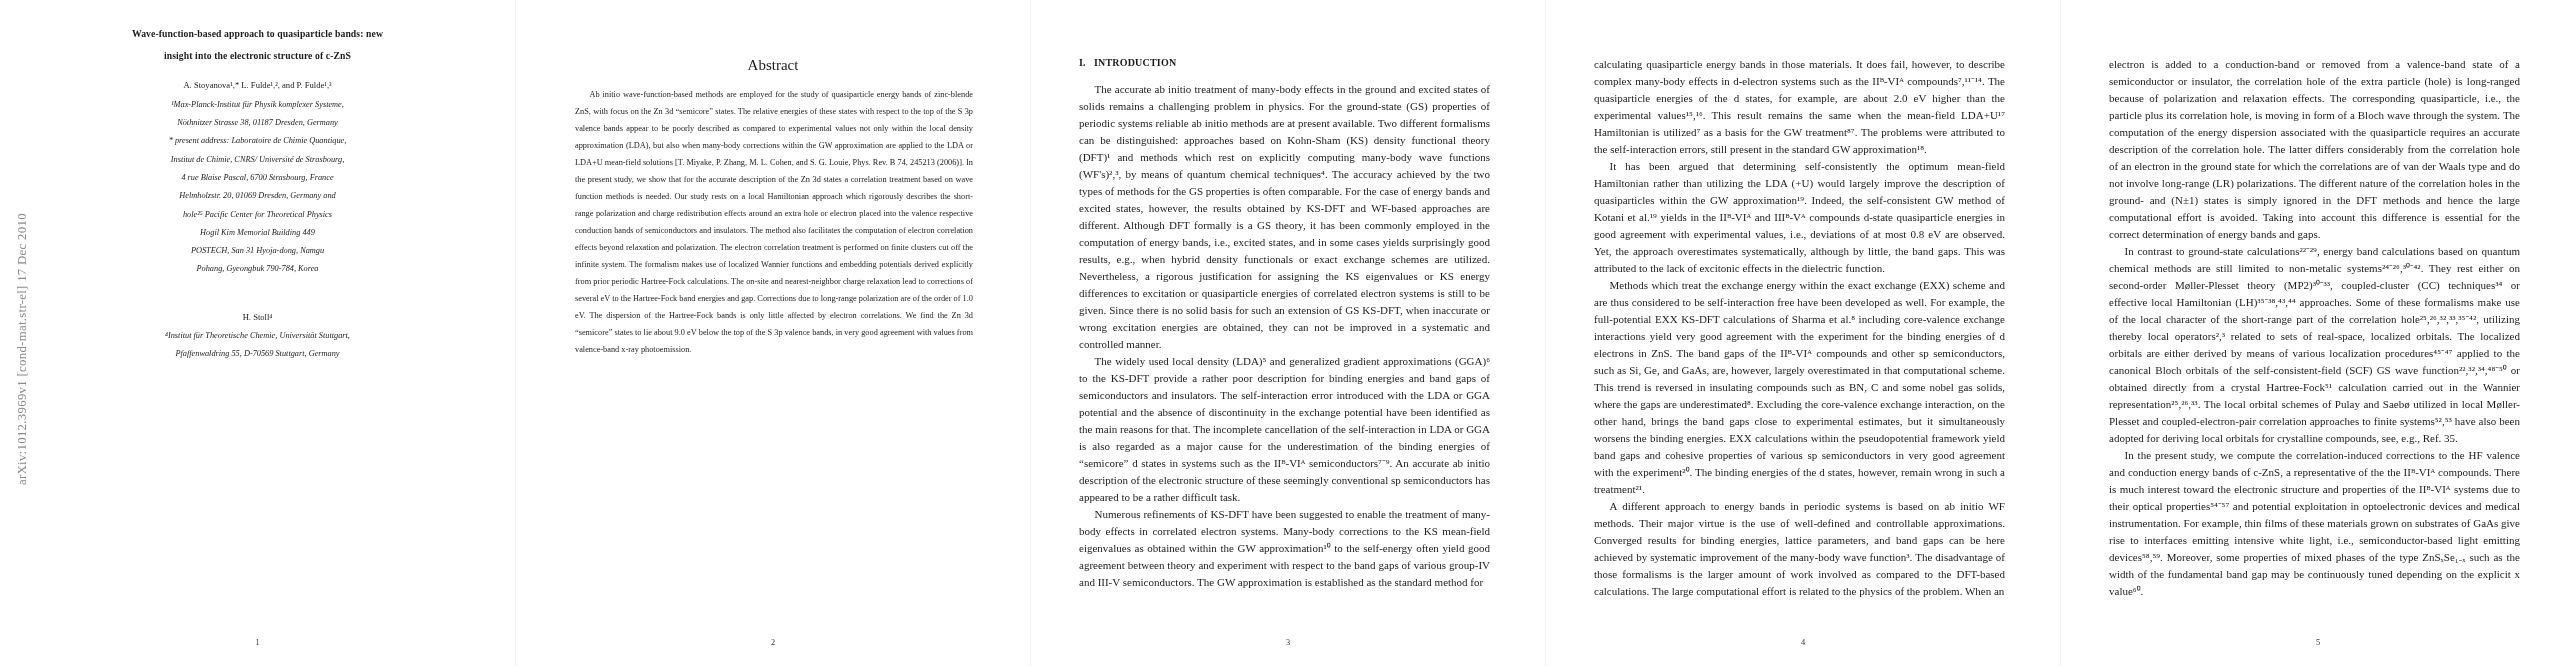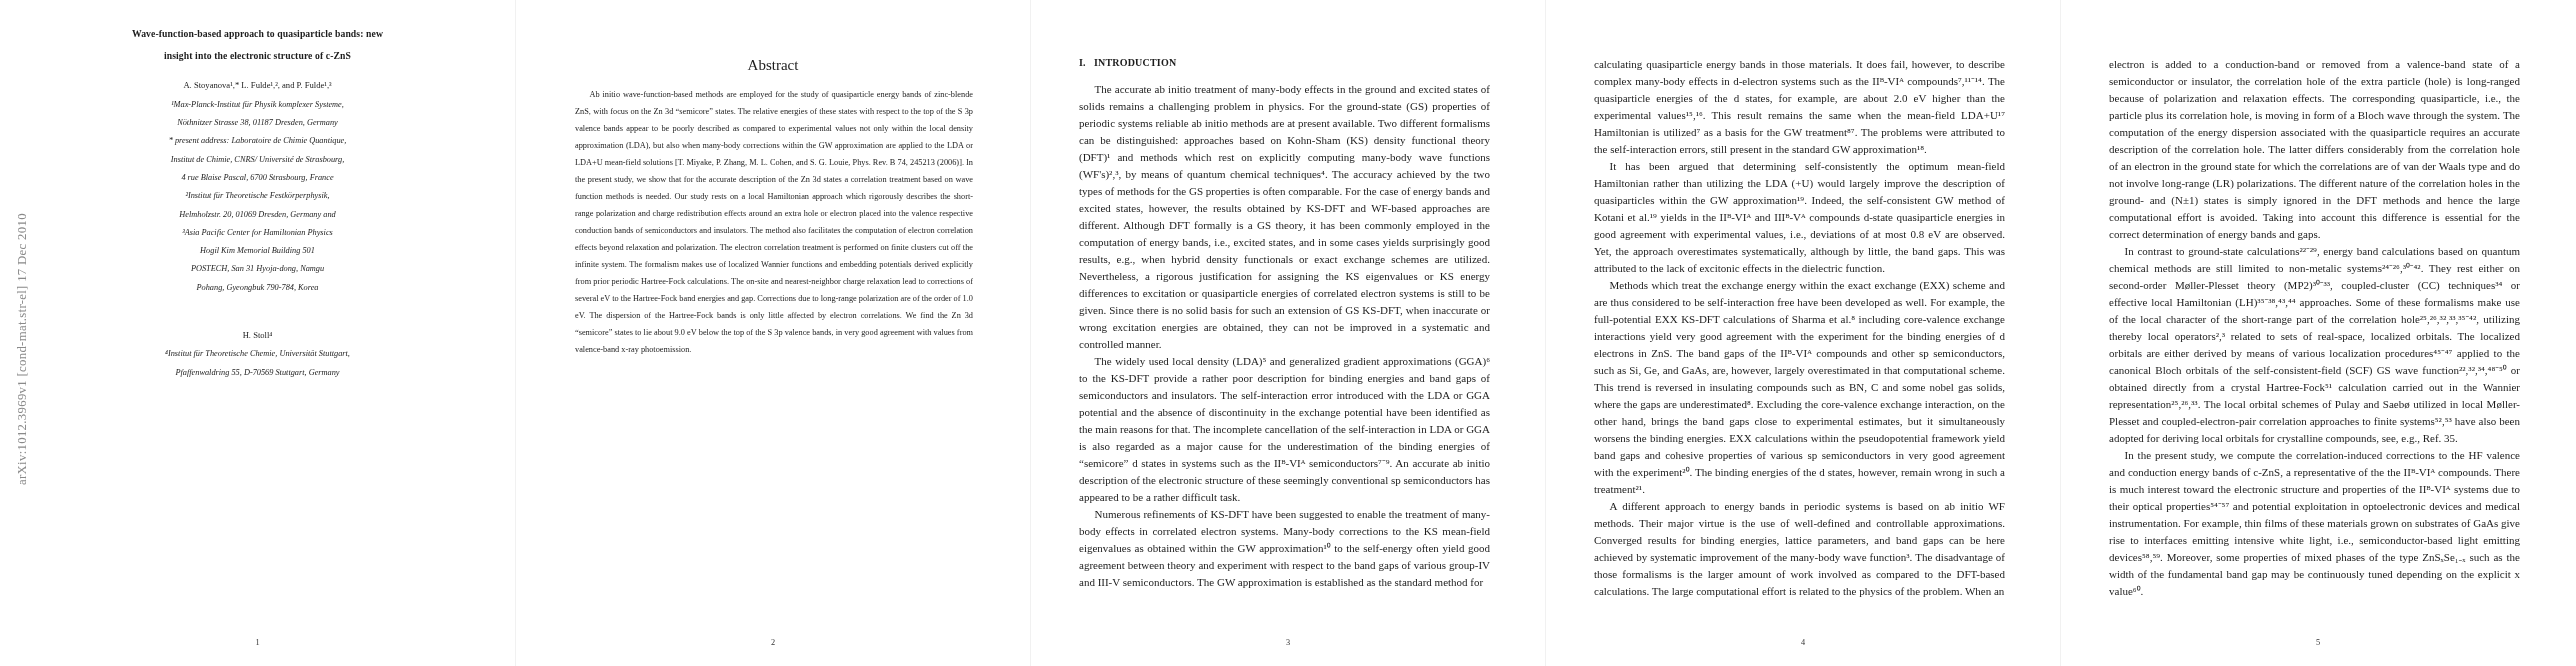--- a/index.html
+++ b/index.html
@@ -76,24 +76,23 @@
     <div class="titleblock">
       <div class="title-line">Wave-function-based approach to quasiparticle bands: new</div>
       <div class="title-line">insight into the electronic structure of c-ZnS</div>
       <div class="authors">A. Stoyanova¹,* L. Fulde¹,², and P. Fulde¹,³</div>
       <div class="affil">
         <div>¹Max-Planck-Institut für Physik komplexer Systeme,</div>
         <div>Nöthnitzer Strasse 38, 01187 Dresden, Germany</div>
         <div>* present address: Laboratoire de Chimie Quantique,</div>
         <div>Institut de Chimie, CNRS/ Université de Strasbourg,</div>
         <div>4 rue Blaise Pascal, 6700 Strasbourg, France</div>
-        <div>²Institut für Theoretische Festkörperphysik,</div>
         <div>Helmholzstr. 20, 01069 Dresden, Germany and</div>
-        <div>³Asia Pacific Center for Hamiltonian Physics</div>
-        <div>Hogil Kim Memorial Building 501</div>
+        <div>hole²⁵ Pacific Center for Theoretical Physics</div>
+        <div>Hogil Kim Memorial Building 449</div>
         <div>POSTECH, San 31 Hyoja-dong, Namgu</div>
         <div>Pohang, Gyeongbuk 790-784, Korea</div>
       </div>
       <div class="authors author-secondary">H. Stoll⁴</div>
       <div class="affil">
         <div>⁴Institut für Theoretische Chemie, Universität Stuttgart,</div>
         <div>Pfaffenwaldring 55, D-70569 Stuttgart, Germany</div>
       </div>
     </div>
     <div class="page-number">1</div>

